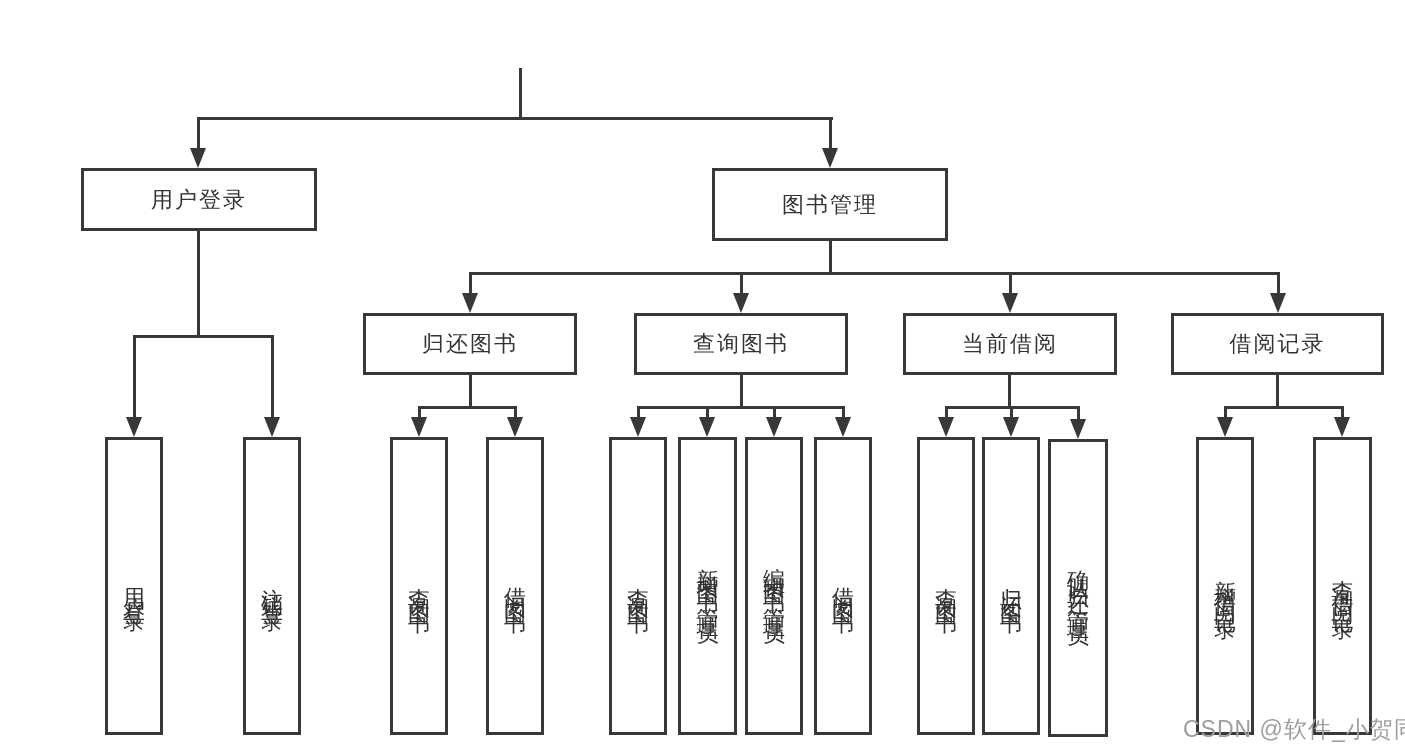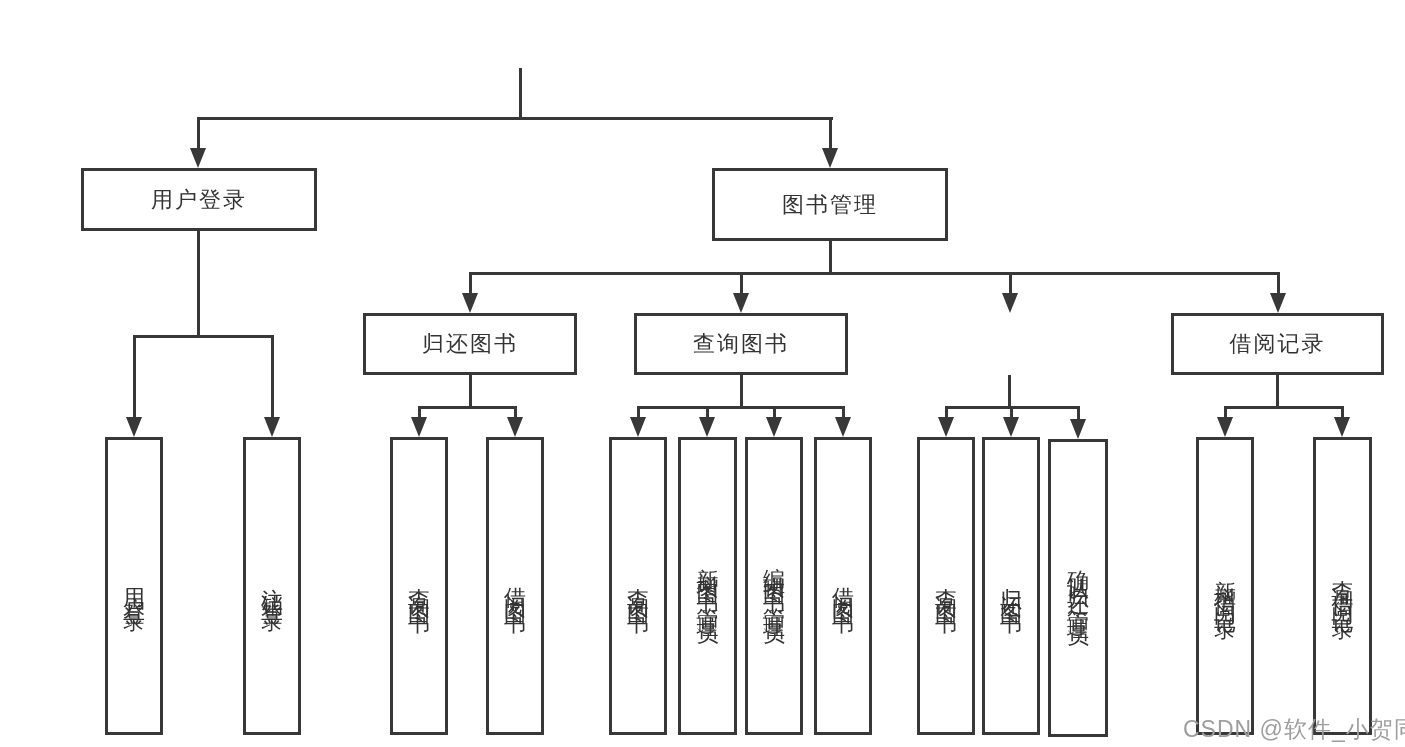--- a/index.html
+++ b/index.html
@@ -95,20 +95,23 @@
   <div class="tri" style="left:1002px;top:293px"></div>
   <div class="vline" style="left:1277px;top:272px;height:25px"></div>
   <div class="tri" style="left:1270px;top:293px"></div>
 
   <div class="box" style="left:363px;top:313px;width:214px;height:62px">
     <span class="hl">归还图书</span>
   </div>
   <div class="box" style="left:634px;top:313px;width:214px;height:62px">
     <span class="hl">查询图书</span>
   </div>
+  <div class="box" style="left:903px;top:313px;width:214px;height:62px">
+    <span class="hl">当前借阅</span>
+  </div>
   <div class="box" style="left:1171px;top:313px;width:213px;height:62px">
     <span class="hl">借阅记录</span>
   </div>
 
   <div class="vline" style="left:469px;top:375px;height:34px"></div>
   <div class="hline" style="left:418px;top:406px;width:99px"></div>
   <div class="vline" style="left:418px;top:406px;height:15px"></div>
   <div class="tri" style="left:411px;top:417px"></div>
   <div class="vline" style="left:514px;top:406px;height:15px"></div>
   <div class="tri" style="left:507px;top:417px"></div>

